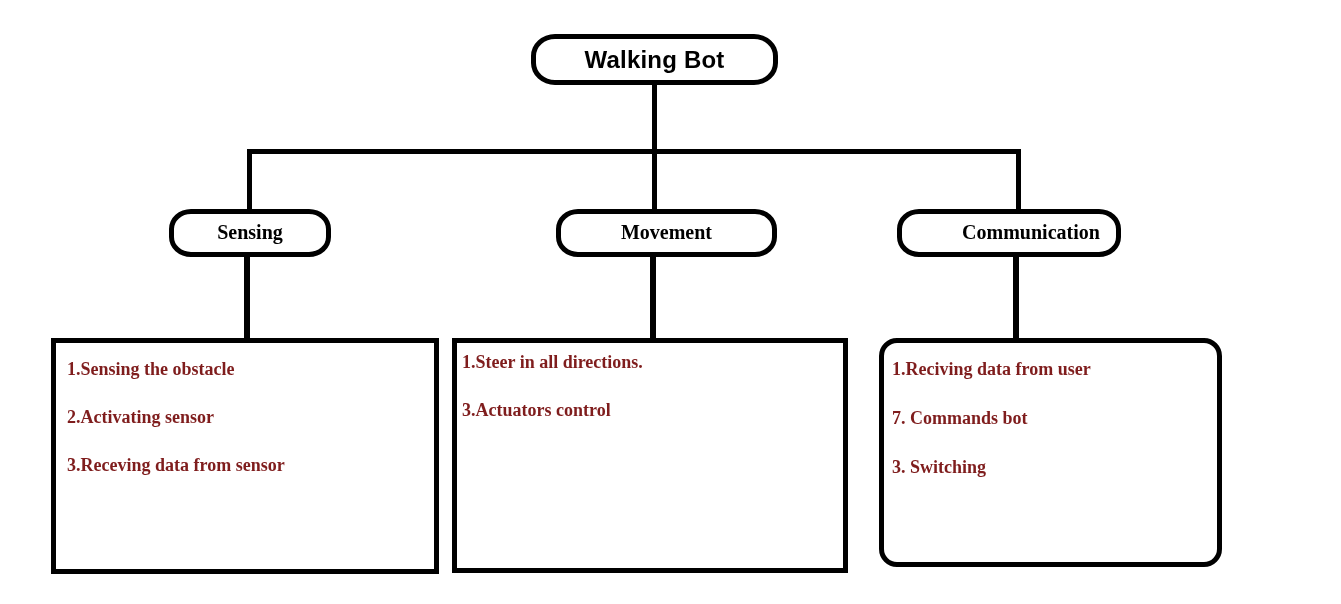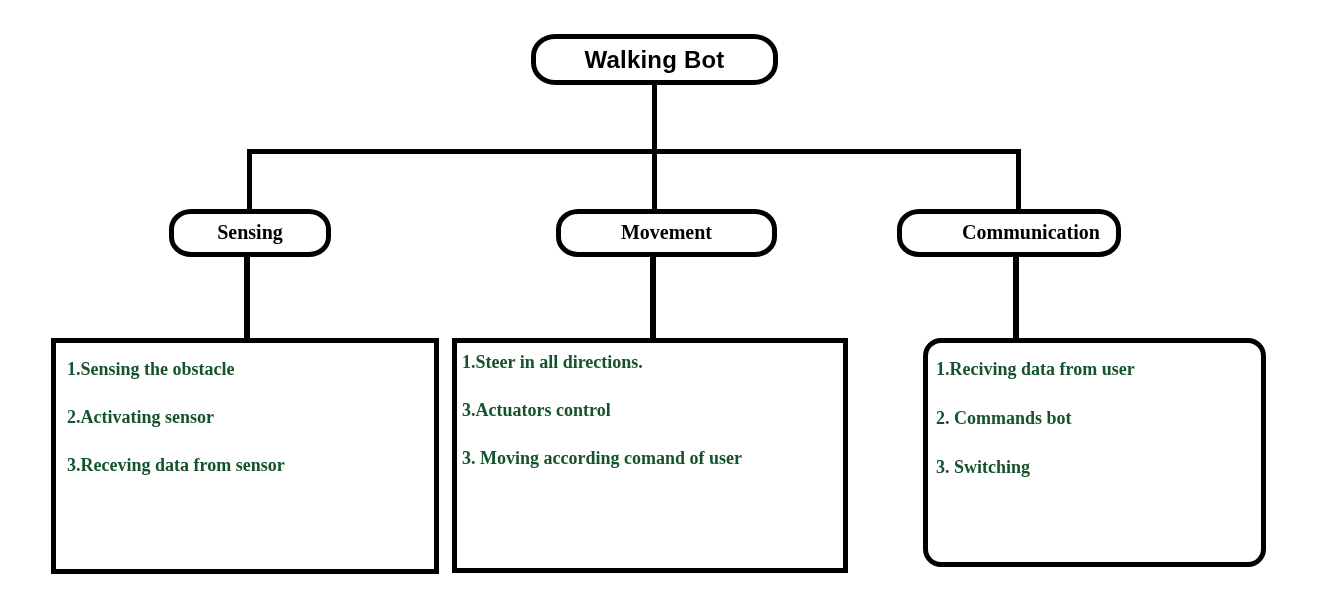--- a/index.html
+++ b/index.html
@@ -114,30 +114,29 @@
     width: 396px;
     height: 235px;
     border-radius: 0;
   }
   #detail-communication {
     left: 879px;
     top: 338px;
     width: 343px;
     height: 229px;
     border-radius: 18px;
-    margin-left: 44px;
   }
 
   .detail-list {
     list-style: none;
     margin: 0;
     padding: 0;
   }
   .detail-item {
-    color: #14532d;
+    color: #7f1d1d;
     font-family: "Liberation Serif", "DejaVu Serif", serif;
     font-weight: bold;
     font-size: 18px;
     white-space: nowrap;
     line-height: 1;
   }
 
   #detail-sensing .detail-list       { padding: 17px 0 0 11px; }
   #detail-sensing .detail-item       { margin-bottom: 30px; }
   #detail-movement .detail-list      { padding: 10px 0 0 5px; }
@@ -179,25 +178,24 @@
       <li class="detail-item">1.Sensing the obstacle</li>
       <li class="detail-item">2.Activating sensor</li>
       <li class="detail-item">3.Receving data from sensor</li>
     </ul>
   </div>
 
   <div class="detail-box" id="detail-movement">
     <ul class="detail-list">
       <li class="detail-item">1.Steer in all directions.</li>
       <li class="detail-item">3.Actuators control</li>
-      <li class="detail-item">3. Moving according comand of user</li>
     </ul>
   </div>
 
   <div class="detail-box" id="detail-communication">
     <ul class="detail-list">
       <li class="detail-item">1.Reciving data from user</li>
-      <li class="detail-item">2. Commands bot</li>
+      <li class="detail-item">7. Commands bot</li>
       <li class="detail-item">3. Switching</li>
     </ul>
   </div>
 
 </div>
 
 </body></html>

